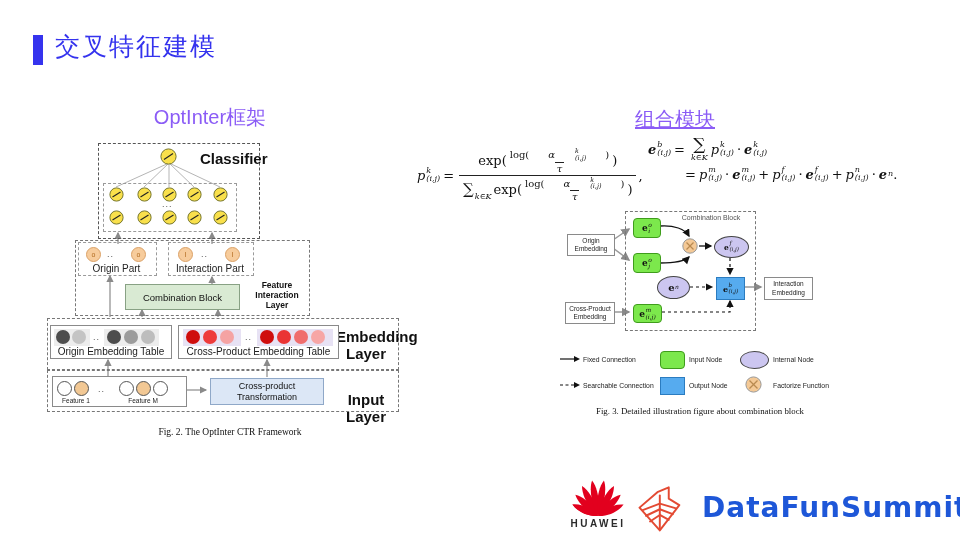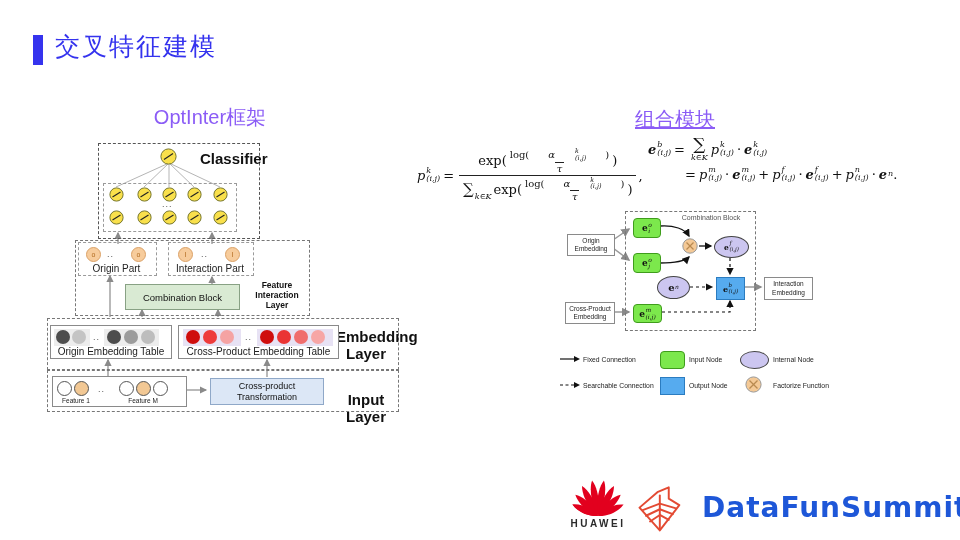--- a/index.html
+++ b/index.html
@@ -272,20 +272,21 @@
     <span class="fdot" style="left:100px;top:4px;"></span>
     <div class="abs tinylbl" style="left:2px;top:20px;width:42px;">Feature 1</div>
     <div class="abs tinylbl" style="left:64px;top:20px;width:52px;">Feature M</div>
   </div>
 
   <div class="abs bluebox2" style="left:210px;top:378px;width:112px;height:25px;">
     <span>Cross-product</span>
     <span>Transformation</span>
   </div>
 
+  <div class="abs caption" style="left:110px;top:427px;width:240px;">Fig. 2.   The OptInter CTR Framework</div>
 
   <div class="abs sec-h" style="left:625px;top:106px;width:100px;text-decoration:underline;">组合模块</div>
 
   <div class="abs eq" style="left:417px;top:148px;">
     <span class="mrow">
       <span class="mi">p</span>
         <span class="ss">
           <i>k</i>
           <i>(i,j)</i>
         </span>
@@ -501,20 +502,21 @@
 
   <span class="abs" style="left:745px;top:376px;">
     <svg width="17" height="17">
         <circle cx="8.5" cy="8.5" r="7.6" fill="#F4C996" stroke="#999"></circle>
         <line x1="4.5" y1="4.5" x2="12.5" y2="12.5" stroke="#b98a50" stroke-width="1.3"></line>
         <line x1="12.5" y1="4.5" x2="4.5" y2="12.5" stroke="#b98a50" stroke-width="1.3"></line>
       </svg>
   </span>
   <span class="abs leg-lbl" style="left:773px;top:382px;">Factorize Function</span>
 
+  <div class="abs caption" style="left:555px;top:406px;width:290px;font-size:8.8px;">Fig. 3.   Detailed illustration figure about combination block</div>
 
   <span class="abs" style="left:570px;top:476px;">
     <svg width="56" height="42" viewBox="0 0 56 42">
       <g fill="#E2001E">
         <path id="ptl" d="M28 40 C23.5 31 23.5 20 28 12 C32.5 20 32.5 31 28 40 Z" transform="rotate(-66 28 40) scale(1)"></path>
         <path d="M28 40 C23.5 31 23.5 20 28 12 C32.5 20 32.5 31 28 40 Z" transform="rotate(-66 28 40)"></path>
         <path d="M28 40 C23.5 30 23.5 17 28 9 C32.5 17 32.5 30 28 40 Z" transform="rotate(-47 28 40)"></path>
         <path d="M28 40 C23.5 29 23.5 14 28 6 C32.5 14 32.5 29 28 40 Z" transform="rotate(-28 28 40)"></path>
         <path d="M28 40 C23.5 28 23.5 12 28 4 C32.5 12 32.5 28 28 40 Z" transform="rotate(-9.5 28 40)"></path>
         <path d="M28 40 C23.5 28 23.5 12 28 4 C32.5 12 32.5 28 28 40 Z" transform="rotate(9.5 28 40)"></path>

